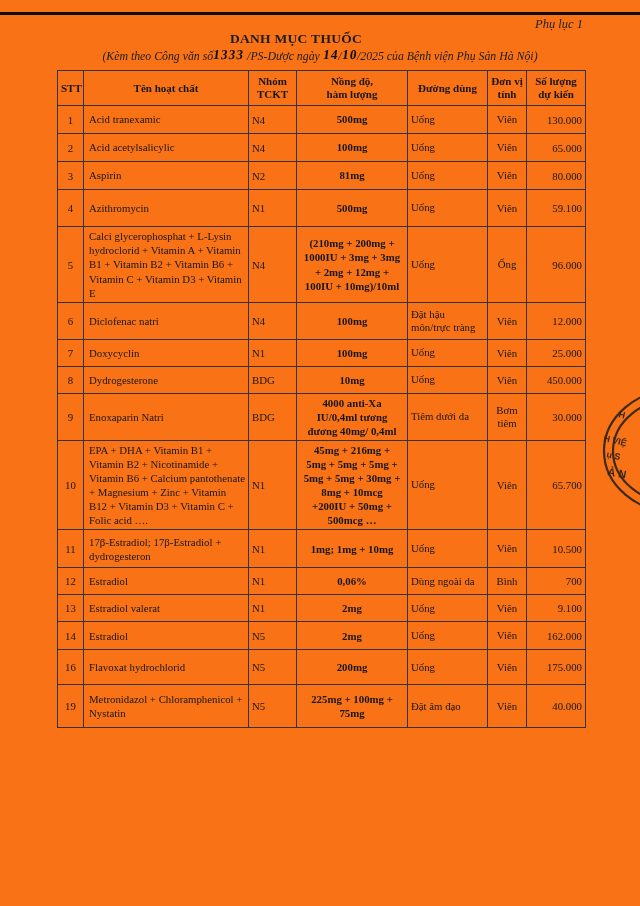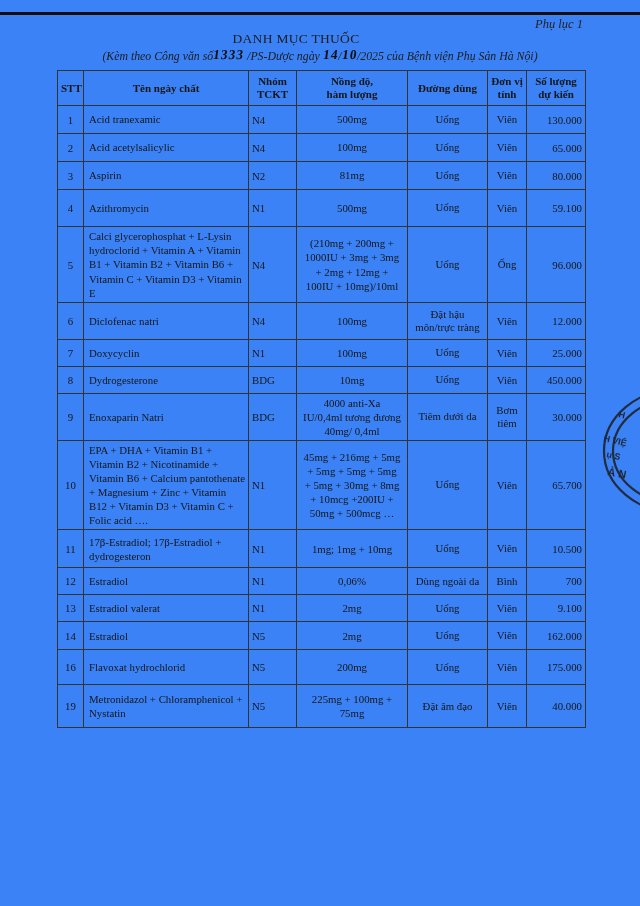--- a/index.html
+++ b/index.html
@@ -2,37 +2,37 @@
 <html lang="vi"><head>
 <meta charset="utf-8">
 <style>
   html, body {
     margin: 0; padding: 0;
     background: #ffffff;
   }
   .page {
     position: relative;
     width: 640px; height: 906px;
-    background: #3b82f6;
+    background: #f97316;
     overflow: hidden;
     font-family: "Liberation Serif", serif;
     color: #1c1c1c;
   }
   .scan-top-line {
     position: absolute; top: 12px; left: 0;
     width: 640px; height: 3px;
     background: #0e0e0e;
   }
   .corner-label {
     position: absolute; top: 17px; right: 57px;
     font-style: italic; font-size: 12.5px; color: #222;
   }
   .doc-title {
     position: absolute; top: 31px; left: 0; width: 592px;
-    text-align: center; font-weight: normal; font-size: 13.5px;
+    text-align: center; font-weight: bold; font-size: 13.5px;
     letter-spacing: 0.3px;
   }
   .doc-subtitle {
     position: absolute; top: 48px; left: 0; width: 640px;
     text-align: center; font-style: italic; font-size: 11.8px;
     white-space: nowrap;
   }
   .hw {
     display: inline-block;
     font-style: normal;
@@ -60,22 +60,22 @@
   .doc-table th {
     font-weight: bold;
     text-align: center;
     white-space: pre-line;
     line-height: 1.15;
     font-size: 11px;
   }
   td.c-stt   { text-align: center; }
   td.c-name  { text-align: left; padding-left: 5px; line-height: 1.3; }
   td.c-group { text-align: left; }
-  td.c-strength { text-align: center; line-height: 1.3; padding-left: 6px; padding-right: 6px; }
-  td.c-route { text-align: center; line-height: 1.25; }
+  td.c-strength { text-align: center; line-height: 1.3; padding-left: 6px; padding-right: 6px; font-weight: bold; }
+  td.c-route { text-align: left; line-height: 1.25; }
   td.c-unit  { text-align: center; line-height: 1.2; }
   td.c-qty   { text-align: right; }
   .stamp {
     position: absolute; top: 383px; right: 0;
     width: 44px; height: 140px;
     overflow: hidden;
     opacity: 0.85;
   }
 </style>
 </head>
@@ -97,21 +97,21 @@
       <col style="width:165px">
       <col style="width:48px">
       <col style="width:111px">
       <col style="width:80px">
       <col style="width:39px">
       <col style="width:59px">
     </colgroup>
     <thead>
       <tr id="head-row">
           <th>STT</th>
-          <th>Tên ngày chất</th>
+          <th>Tên hoạt chất</th>
           <th>Nhóm
 TCKT</th>
           <th>Nồng độ,
 hàm lượng</th>
           <th>Đường dùng</th>
           <th>Đơn vị
 tính</th>
           <th>Số lượng
 dự kiến</th>
         </tr>

